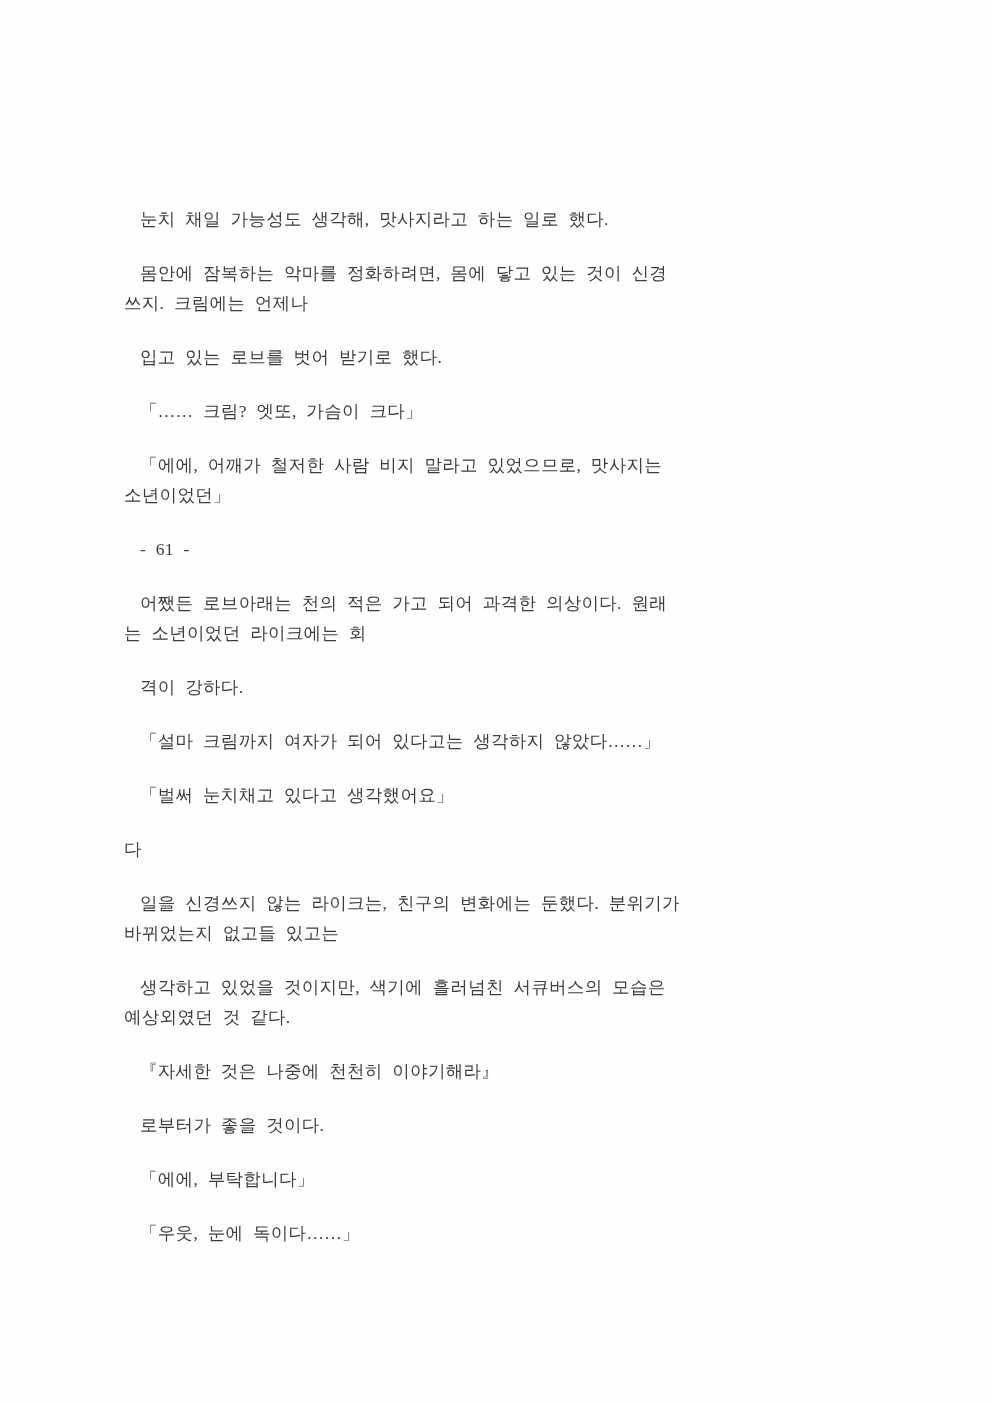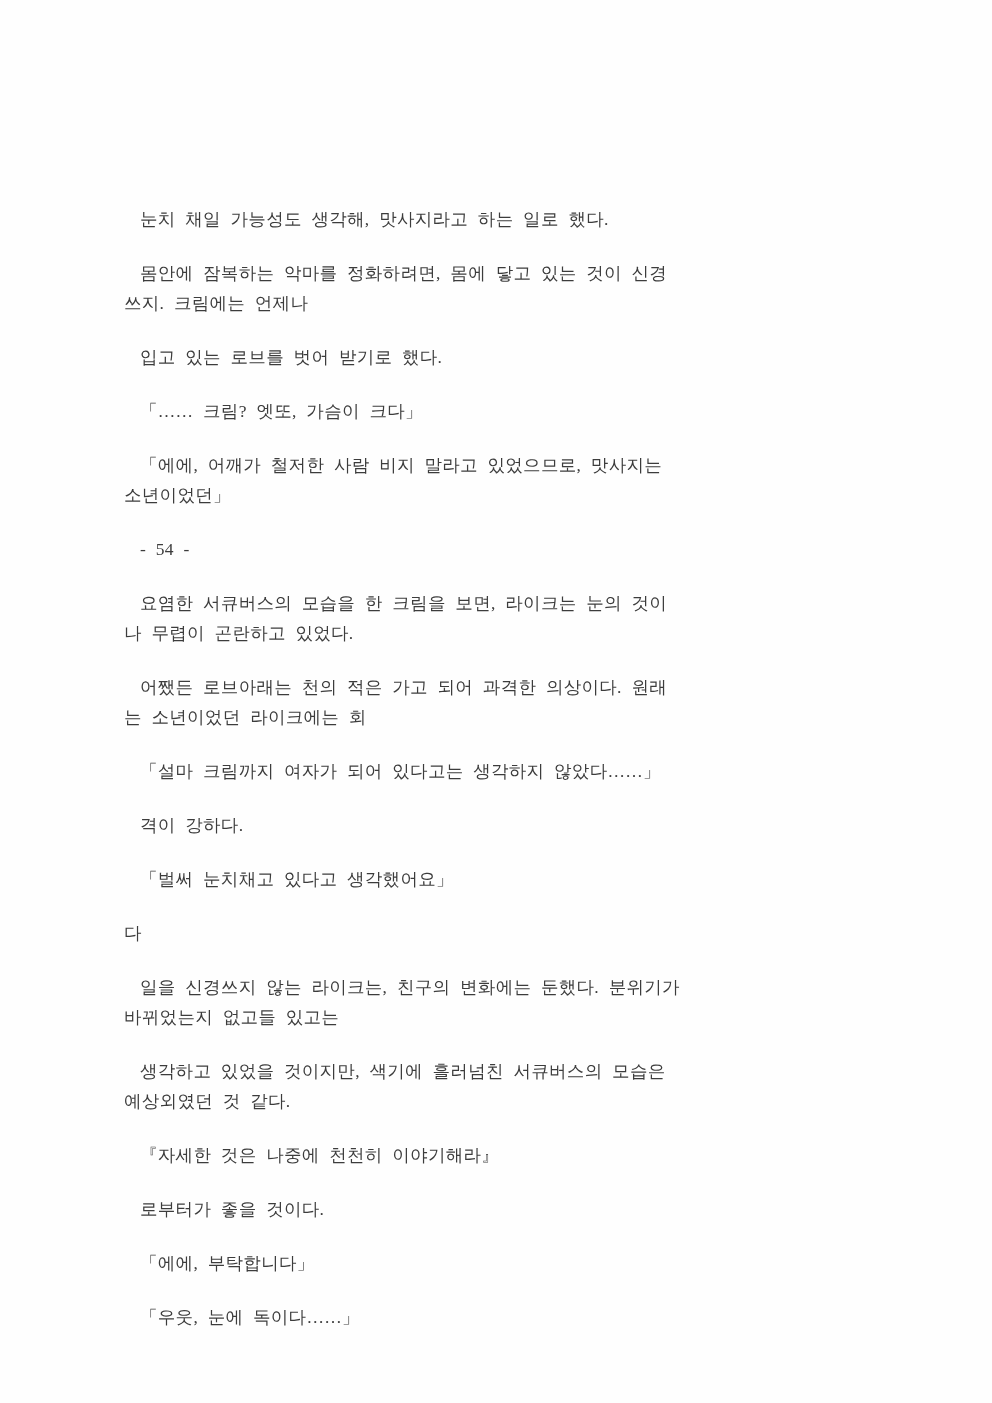--- a/index.html
+++ b/index.html
@@ -54,37 +54,34 @@
 
   <p class="para">
     <span class="line first">「…… 크림? 엣또, 가슴이 크다」</span>
   </p>
 
   <p class="para">
     <span class="line first">「에에, 어깨가 철저한 사람 비지 말라고 있었으므로, 맛사지는 소년이었던」</span>
   </p>
 
   <p class="para">
-    <span class="line first">- 54 -</span>
+    <span class="line first">- 61 -</span>
   </p>
 
-  <p class="para">
-    <span class="line first">요염한 서큐버스의 모습을 한 크림을 보면, 라이크는 눈의 것이나 무렵이 곤란하고 있었다.</span>
-  </p>
 
   <p class="para">
     <span class="line first">어쨌든 로브아래는 천의 적은 가고 되어 과격한 의상이다. 원래는 소년이었던 라이크에는 회</span>
   </p>
 
   <p class="para">
-    <span class="line first">「설마 크림까지 여자가 되어 있다고는 생각하지 않았다……」</span>
+    <span class="line first">격이 강하다.</span>
   </p>
 
   <p class="para">
-    <span class="line first">격이 강하다.</span>
+    <span class="line first">「설마 크림까지 여자가 되어 있다고는 생각하지 않았다……」</span>
   </p>
 
   <p class="para">
     <span class="line first">「벌써 눈치채고 있다고 생각했어요」</span>
   </p>
 
   <p class="para">
     <span class="line">다</span>
   </p>
 

